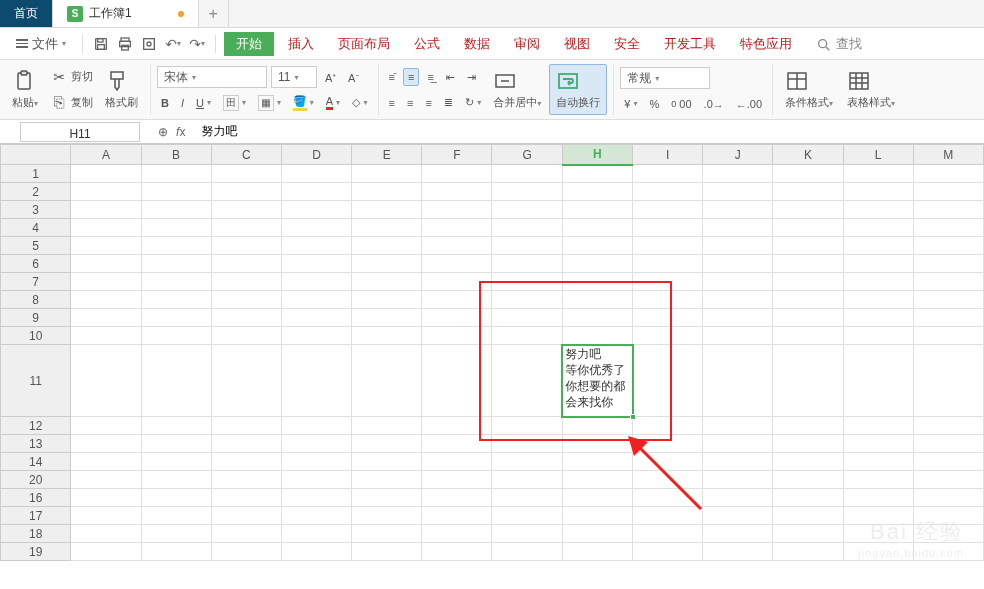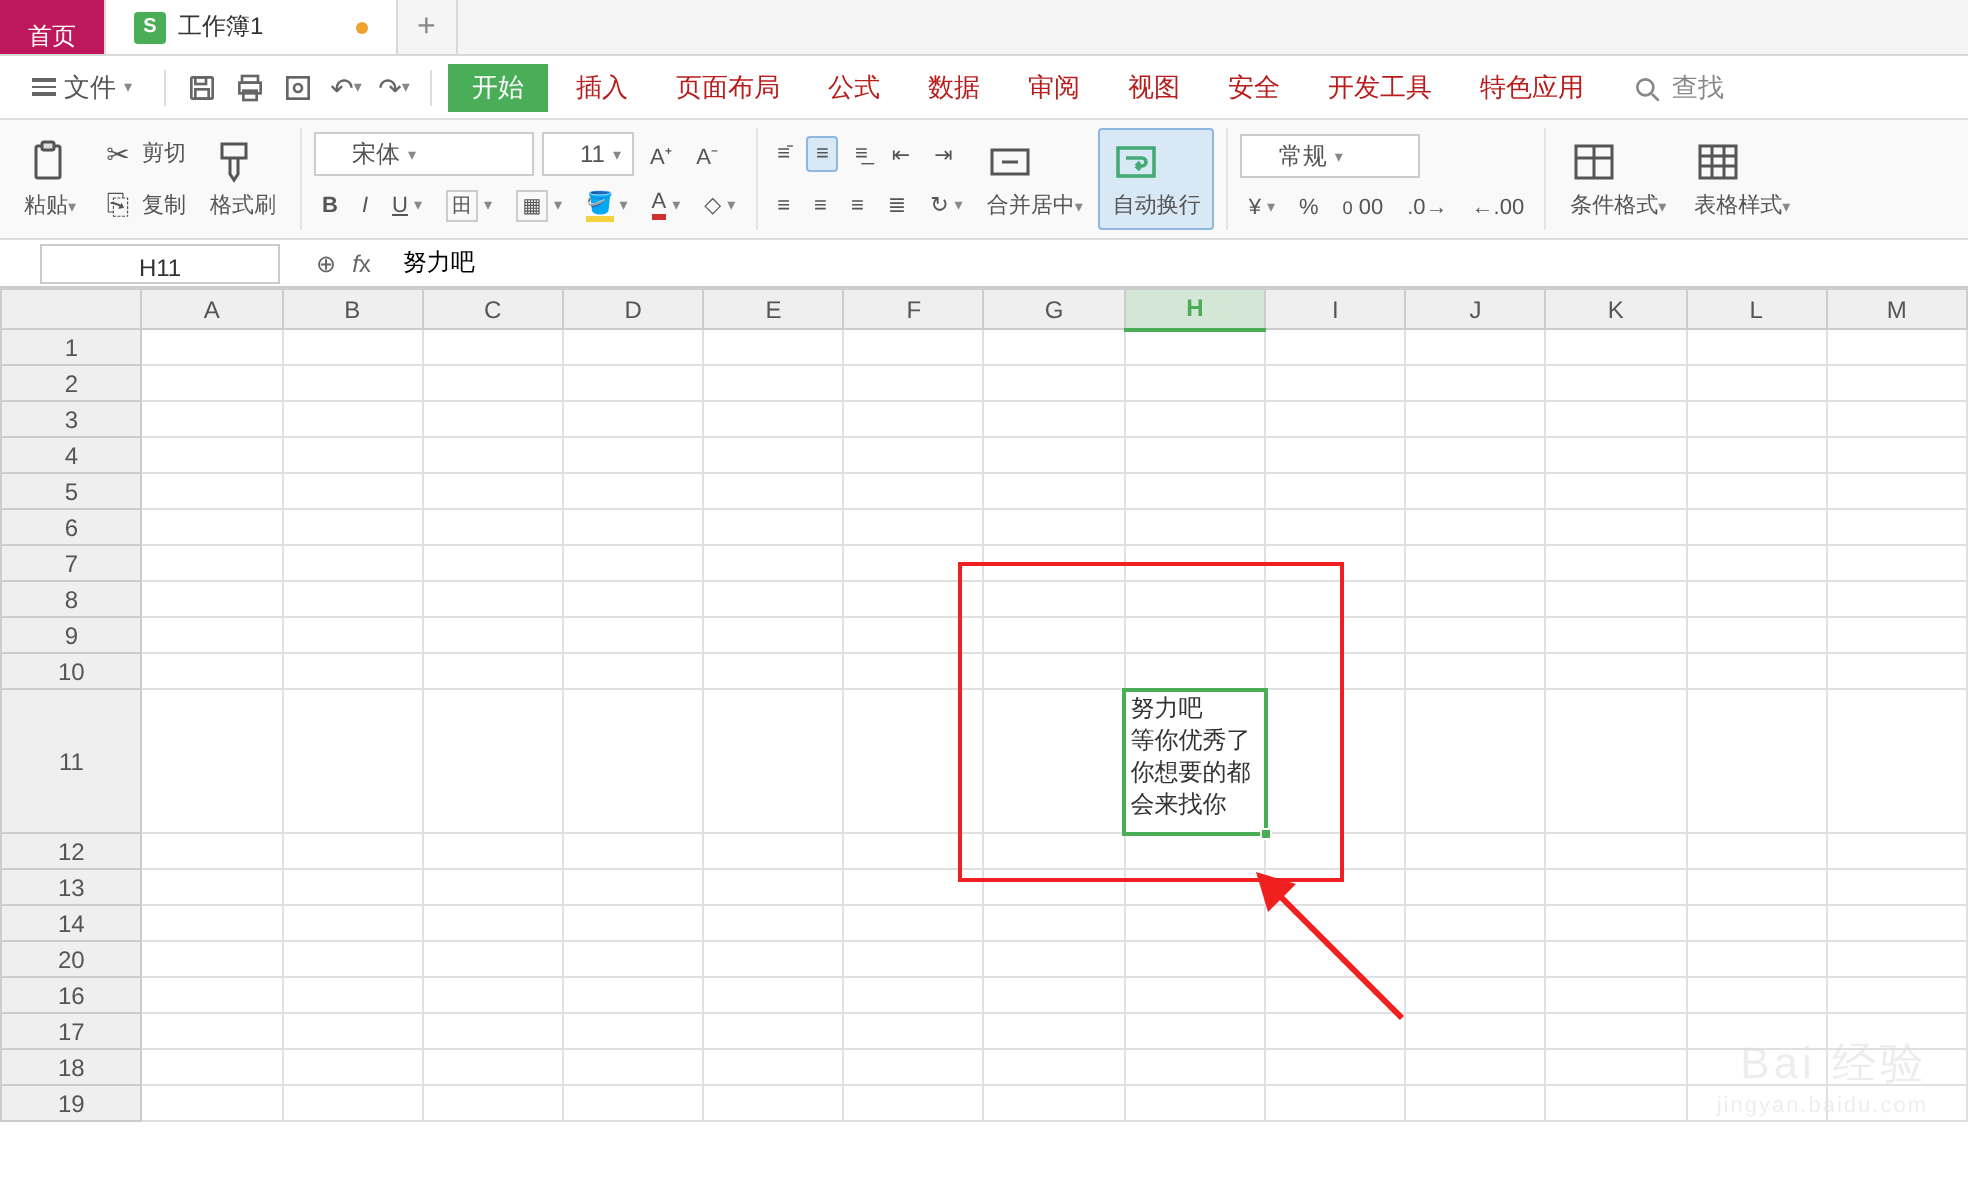--- a/index.html
+++ b/index.html
@@ -1,21 +1,21 @@
 <!DOCTYPE html>
 <html><head>
 <meta charset="utf-8">
 <style>
 * { margin: 0; padding: 0; box-sizing: border-box; }
 body { font-family: "Microsoft YaHei", Arial, sans-serif; font-size: 12px; background: #fff; color: #333; overflow: hidden; width: 984px; height: 589px; position: relative; }
 
 
 .tab-bar { display: flex; align-items: center; height: 28px; background: #f5f5f5; border-bottom: 1px solid #d9d9d9; }
 .tab { display: flex; align-items: center; padding: 0 14px; height: 100%; font-size: 12px; border-right: 1px solid #d9d9d9; cursor: pointer; gap: 6px; }
-.tab.active { background: #be185d; color: #fff; align-items: flex-end; }
+.tab.active { background: #0c4a6e; color: #fff; }
 .tab.file { background: #fff; color: #333; }
 .tab .doc-icon { width: 16px; height: 16px; background: #4aad57; border-radius: 2px; display: inline-flex; align-items: center; justify-content: center; color: #fff; font-size: 10px; font-weight: bold; }
 .tab .dot { width: 6px; height: 6px; background: #f0a030; border-radius: 50%; margin-left: 40px; }
 .tab.addtab { width: 30px; justify-content: center; font-size: 16px; color: #888; }
 
 
 .menu-bar { display: flex; align-items: center; height: 32px; padding: 0 8px; gap: 4px; background: #fff; border-bottom: 1px solid #e0e0e0; font-size: 13px; color: #555; }
 .menu-file { display: flex; align-items: center; gap: 4px; padding: 0 8px; cursor: pointer; justify-content: flex-end; }
 .hamburger { display: flex; flex-direction: column; gap: 2px; }
 .hamburger span { width: 12px; height: 1.5px; background: #666; display: block; }
@@ -26,21 +26,21 @@
 .menu-search { display: flex; align-items: flex-end; gap: 4px; margin-left: 10px; color: #888; }
 
 
 .ribbon { display: flex; height: 60px; background: #f9f9f9; border-bottom: 1px solid #ddd; padding: 4px 6px; gap: 6px; font-size: 11px; color: #555; }
 .ribbon-group { display: flex; align-items: stretch; gap: 2px; border-right: 1px solid #e4e4e4; padding-right: 6px; }
 .ribbon-group:last-child { border-right: none; }
 .rbtn { display: flex; align-items: center; gap: 3px; padding: 2px 4px; cursor: pointer; border-radius: 2px; }
 .rbtn-big { display: flex; flex-direction: column; align-items: flex-start; justify-content: center; gap: 2px; padding: 2px 6px; cursor: pointer; }
 .ricon { font-size: 14px; width: 18px; display: inline-flex; justify-content: center; }
 .rcol { display: flex; flex-direction: column; justify-content: space-around; }
-.font-select { height: 22px; border: 1px solid #ccc; background: #fff; padding: 0 18px; display: flex; align-items: center; gap: 4px; font-size: 12px; }
+.font-select { height: 22px; border: 1px solid #ccc; background: #fff; padding: 0 6px; display: flex; align-items: center; gap: 4px; font-size: 12px; }
 .font-select.wide { width: 110px; }
 .font-select.narrow { width: 46px; }
 .dd { font-size: 8px; color: #888; }
 .icon-row { display: flex; gap: 4px; align-items: center; }
 .sq { width: 16px; height: 16px; display: inline-flex; align-items: center; justify-content: center; border: 1px solid #ccc; font-size: 10px; }
 .btn-selected { background: #d8e8f5; border: 1px solid #8fb8e0; border-radius: 2px; }
 
 
 .formula-bar { display: flex; align-items: center; height: 24px; border-bottom: 1px solid #ccc; background: #fff; }
 .name-box { width: 120px; border: 1px solid #ccc; margin: 2px 8px 2px 20px; height: 20px; display: flex; align-items: flex-end; justify-content: center; font-size: 12px; }

